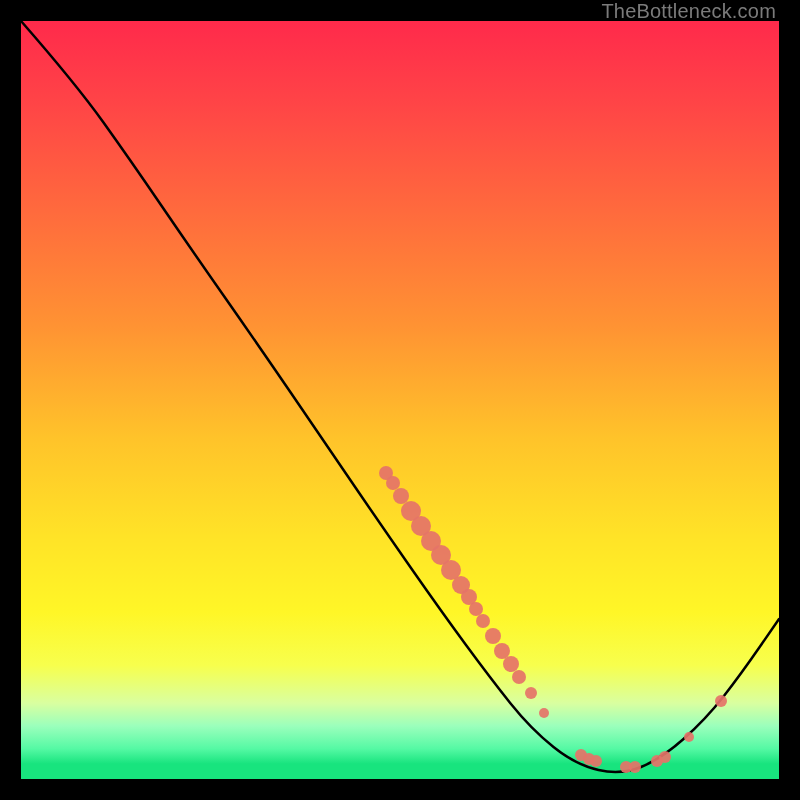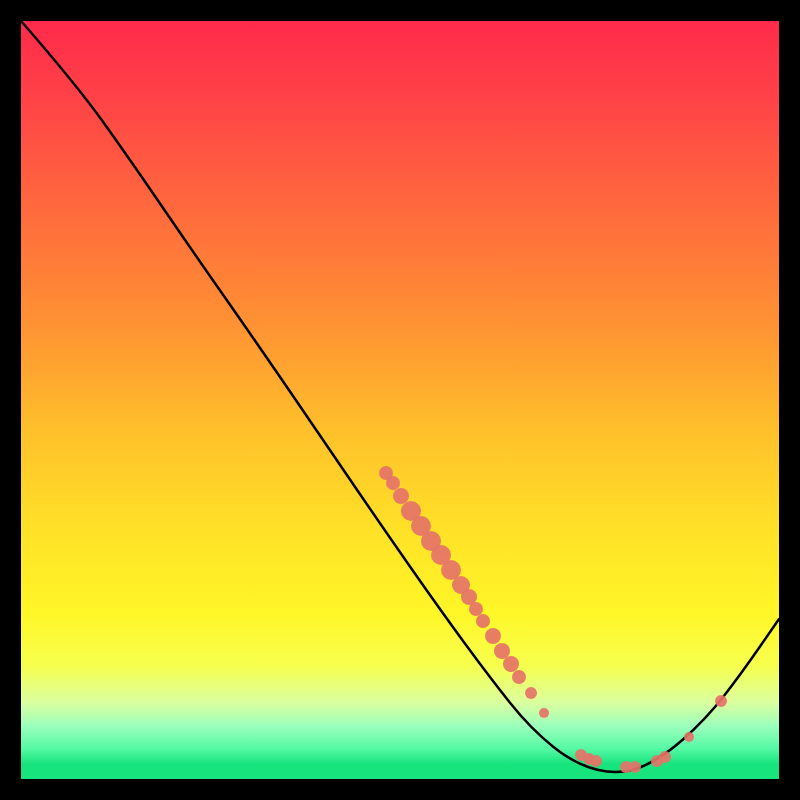--- a/index.html
+++ b/index.html
@@ -55,20 +55,21 @@
     top: 0;
     width: 758px;
     height: 758px;
     overflow: visible;
   }
 </style>
 </head>
 <body>
 
 <div class="stage">
+  <div class="watermark">TheBottleneck.com</div>
 
   <div class="plot">
     <svg class="curve" viewBox="0 0 758 758" preserveAspectRatio="none">
       <path id="curve-path" fill="none" stroke="#000000" stroke-width="2.5" stroke-linecap="round" d="M 0 0 Q 55 63 82.5 101.5 Q 110 140 140 184 Q 170 228 205 278 Q 240 328 270 372 Q 300 416 330 460 Q 360 504 390 547 Q 420 590 445 624 Q 470 658 490 683 Q 510 708 532.5 726 Q 555 744 577.5 749 Q 600 754 620 746 Q 640 738 662.5 718 Q 685 698 702.5 675.5 Q 720 653 739 625.5 T 758 598"></path>
       <g id="dots-group">
           <circle cx="365" cy="452" r="7" fill="#e57368" fill-opacity="0.92"></circle>
           <circle cx="372" cy="462" r="7" fill="#e57368" fill-opacity="0.92"></circle>
           <circle cx="380" cy="475" r="8" fill="#e57368" fill-opacity="0.92"></circle>
           <circle cx="390" cy="490" r="10" fill="#e57368" fill-opacity="0.92"></circle>
           <circle cx="400" cy="505" r="10" fill="#e57368" fill-opacity="0.92"></circle>

